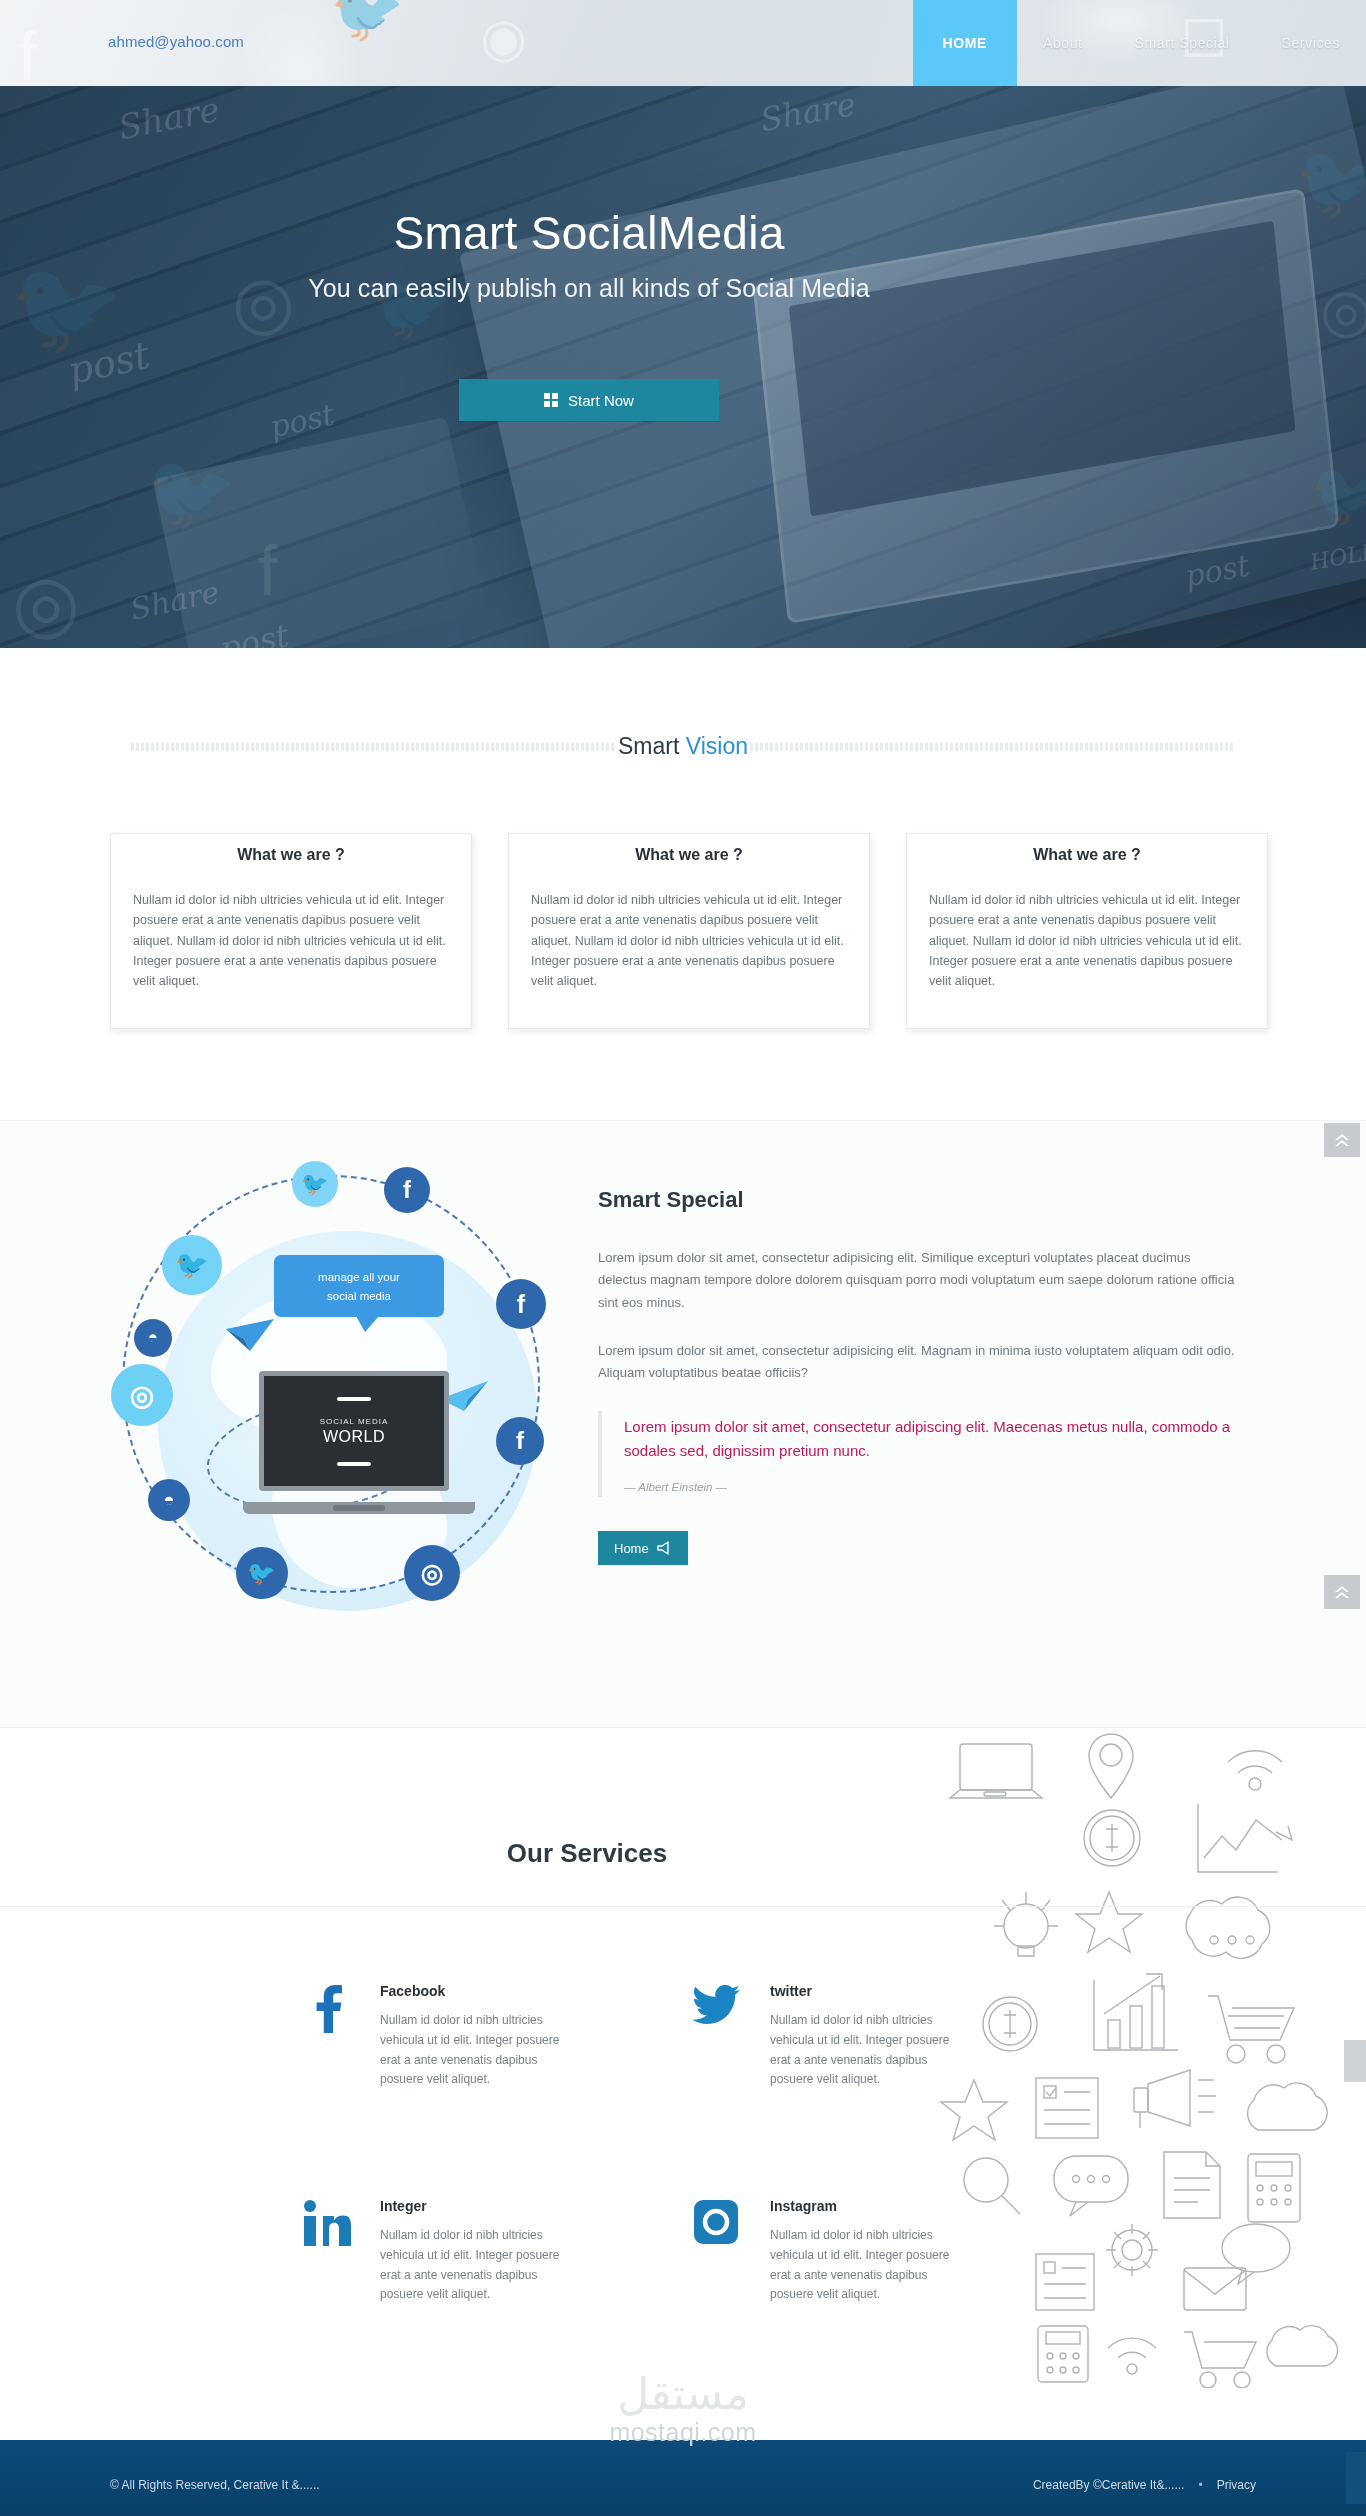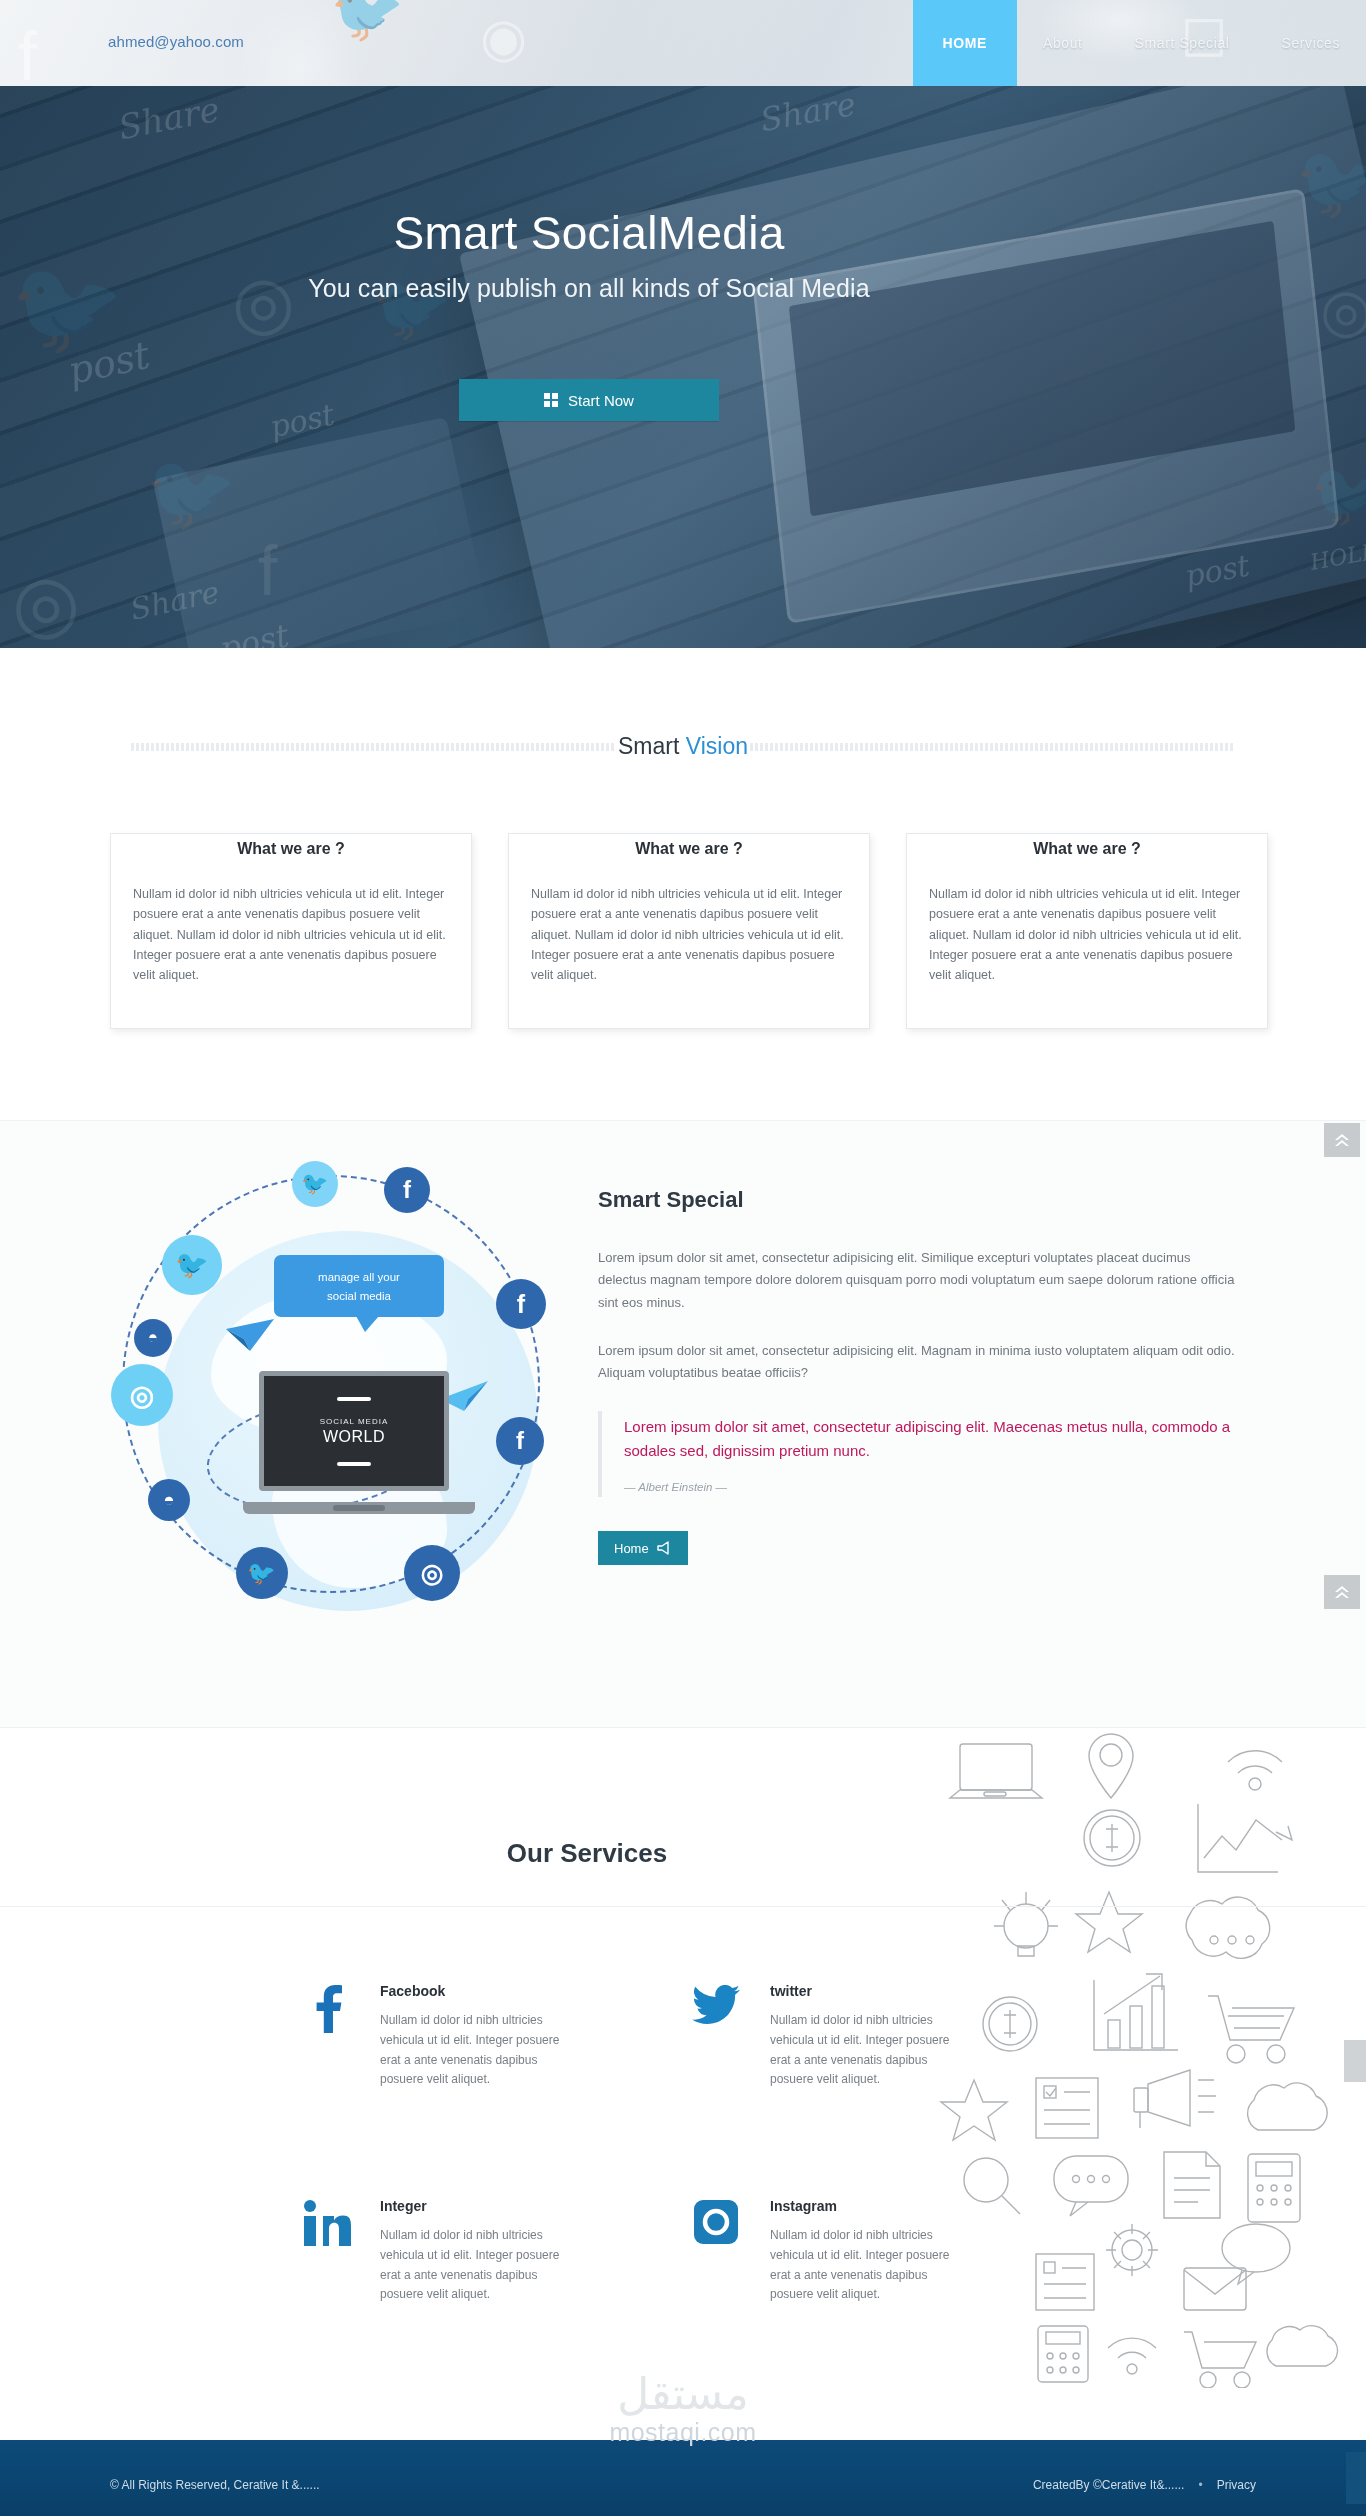--- a/index.html
+++ b/index.html
@@ -141,21 +141,21 @@
   }
   .vision-rule { height: 8px; width: 485px; background:
      repeating-linear-gradient(90deg,#e9ecef 0,#e9ecef 3px,#fff 3px,#fff 5px); }
   .vision-title { font-size: 23px; color:#2f3a45; white-space:nowrap; }
   .vision-title .hl { color:#2a8fd4; }
 
   .cards { position:absolute; top: 185px; left: 110px; display:flex; gap: 36px; }
   .card {
     width: 362px; min-height: 196px; background:#fff;
     border: 1px solid #e6e9ec; box-shadow: 2px 3px 7px rgba(0,0,0,.08);
-    padding: 6px 22px 24px;
+    padding: 12px 22px 24px;
   }
   .card-title { text-align:center; font-size:16px; font-weight:700; color:#2b3138; margin-bottom: 26px; }
   .card-body { font-size: 12.5px; line-height: 1.62; color:#6c757d; }
 
   
   .special { position:absolute; top:1120px; left:0; width:1366px; height:607px; background:#fbfcfc; border-top:1px solid #f0f2f4; }
   .illus { position:absolute; left: 96px; top: 28px; width: 480px; height: 520px; }
   .globe {
     position:absolute; left: 62px; top: 82px; width: 380px; height: 380px; border-radius:50%;
     background: radial-gradient(circle at 42% 36%, #eaf7fd 0%, #ddf1fb 55%, #d2ecfa 100%);

